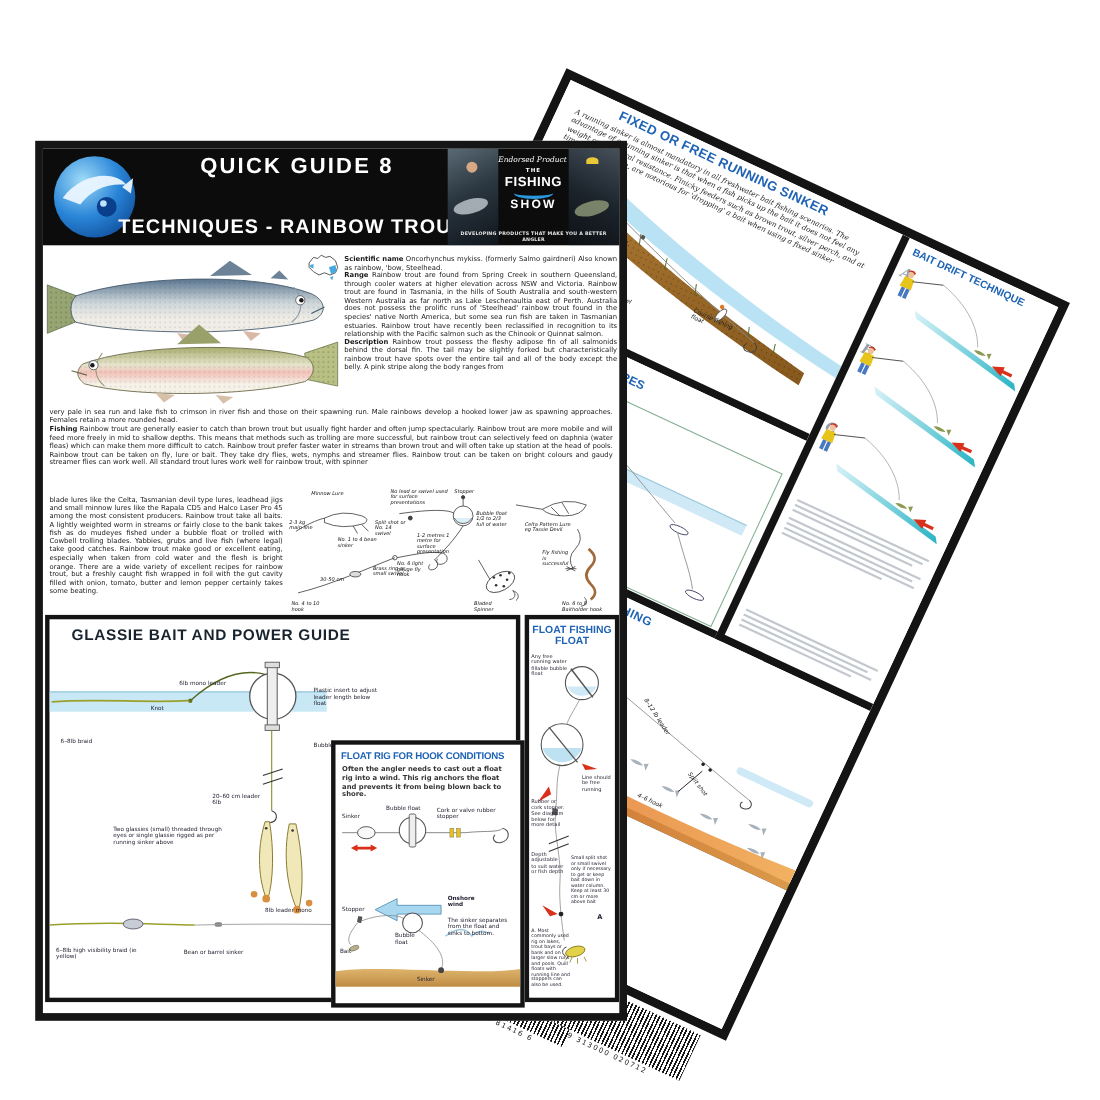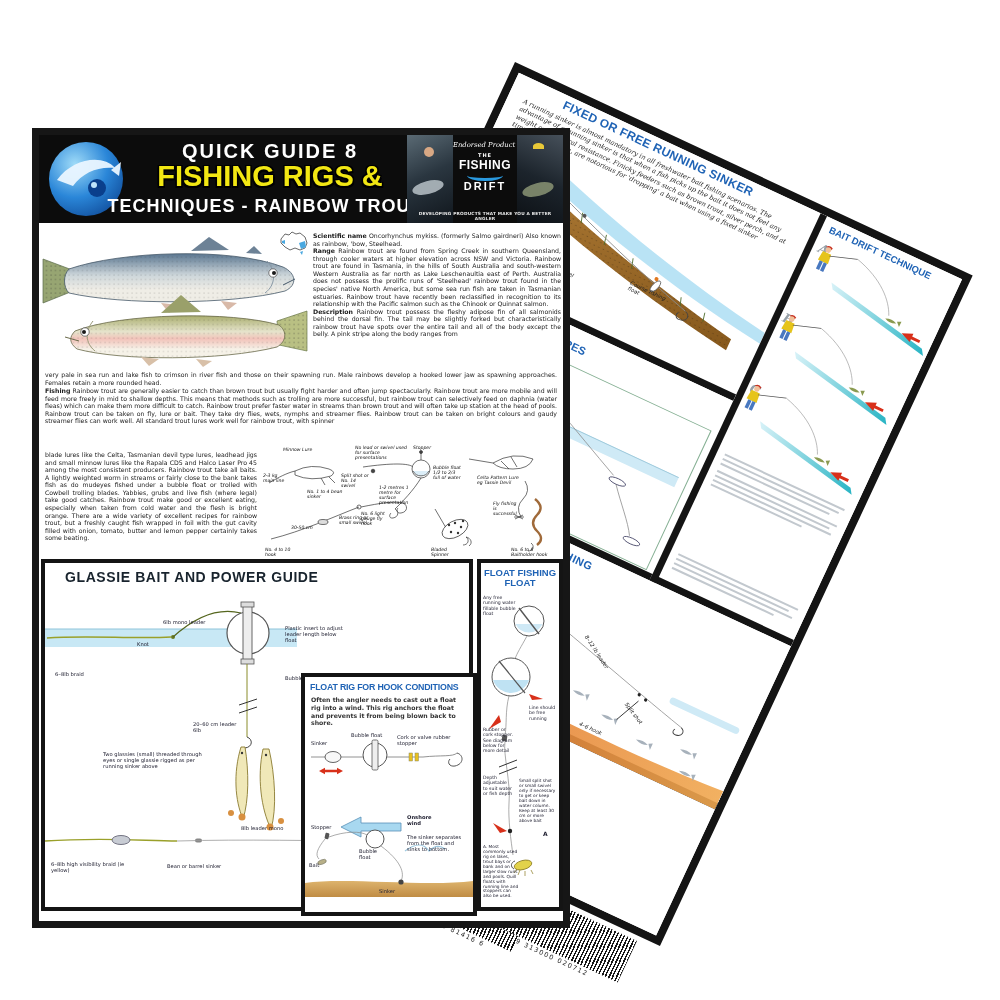--- a/index.html
+++ b/index.html
@@ -294,33 +294,32 @@
             <stop offset="1" stop-color="#0a3f8c"></stop>
         </radialGradient>
       </defs>
       <circle cx="39" cy="39" r="37" fill="url(#lg)"></circle>
       <path d="M10,40 C26,18 56,14 68,28 C52,26 36,32 26,46 Z" fill="#eaf6ff" opacity=".95"></path>
       <path d="M64,30 l10,-8 l-2,14 z" fill="#eaf6ff" opacity=".95"></path>
       <circle cx="50" cy="48" r="9" fill="#0a3f8c"></circle>
       <circle cx="47" cy="45" r="3" fill="#bfe4fa"></circle>
     </svg>
     <div class="series">QUICK GUIDE 8</div>
-    <div class="ytitle">FISHING RIGS &amp;</div>
     <div class="subtitle">TECHNIQUES - RAINBOW TROUT</div>
     <div class="photo-strip">
       <div class="photo ph1">
         <div class="headdot"></div>
         <div class="fishblob"></div>
       </div>
       <div class="endorse">
         <div class="script">Endorsed Product by</div>
         <div class="brand-the">THE</div>
         <div class="brand-fishing">FISHING</div>
         <div class="swoosh"></div>
-        <div class="brand-show">DRIFT</div>
+        <div class="brand-show">SHOW</div>
       </div>
       <div class="photo ph2">
         <div class="capdot"></div>
         <div class="fishblob" style="background:#8a9474;top:48px"></div>
       </div>
       <div class="tagline">DEVELOPING PRODUCTS THAT MAKE YOU A BETTER ANGLER</div>
     </div>
   </div>
 
   <svg class="abs" style="left:2px;top:94px" width="268" height="140" viewBox="0 0 268 140">

